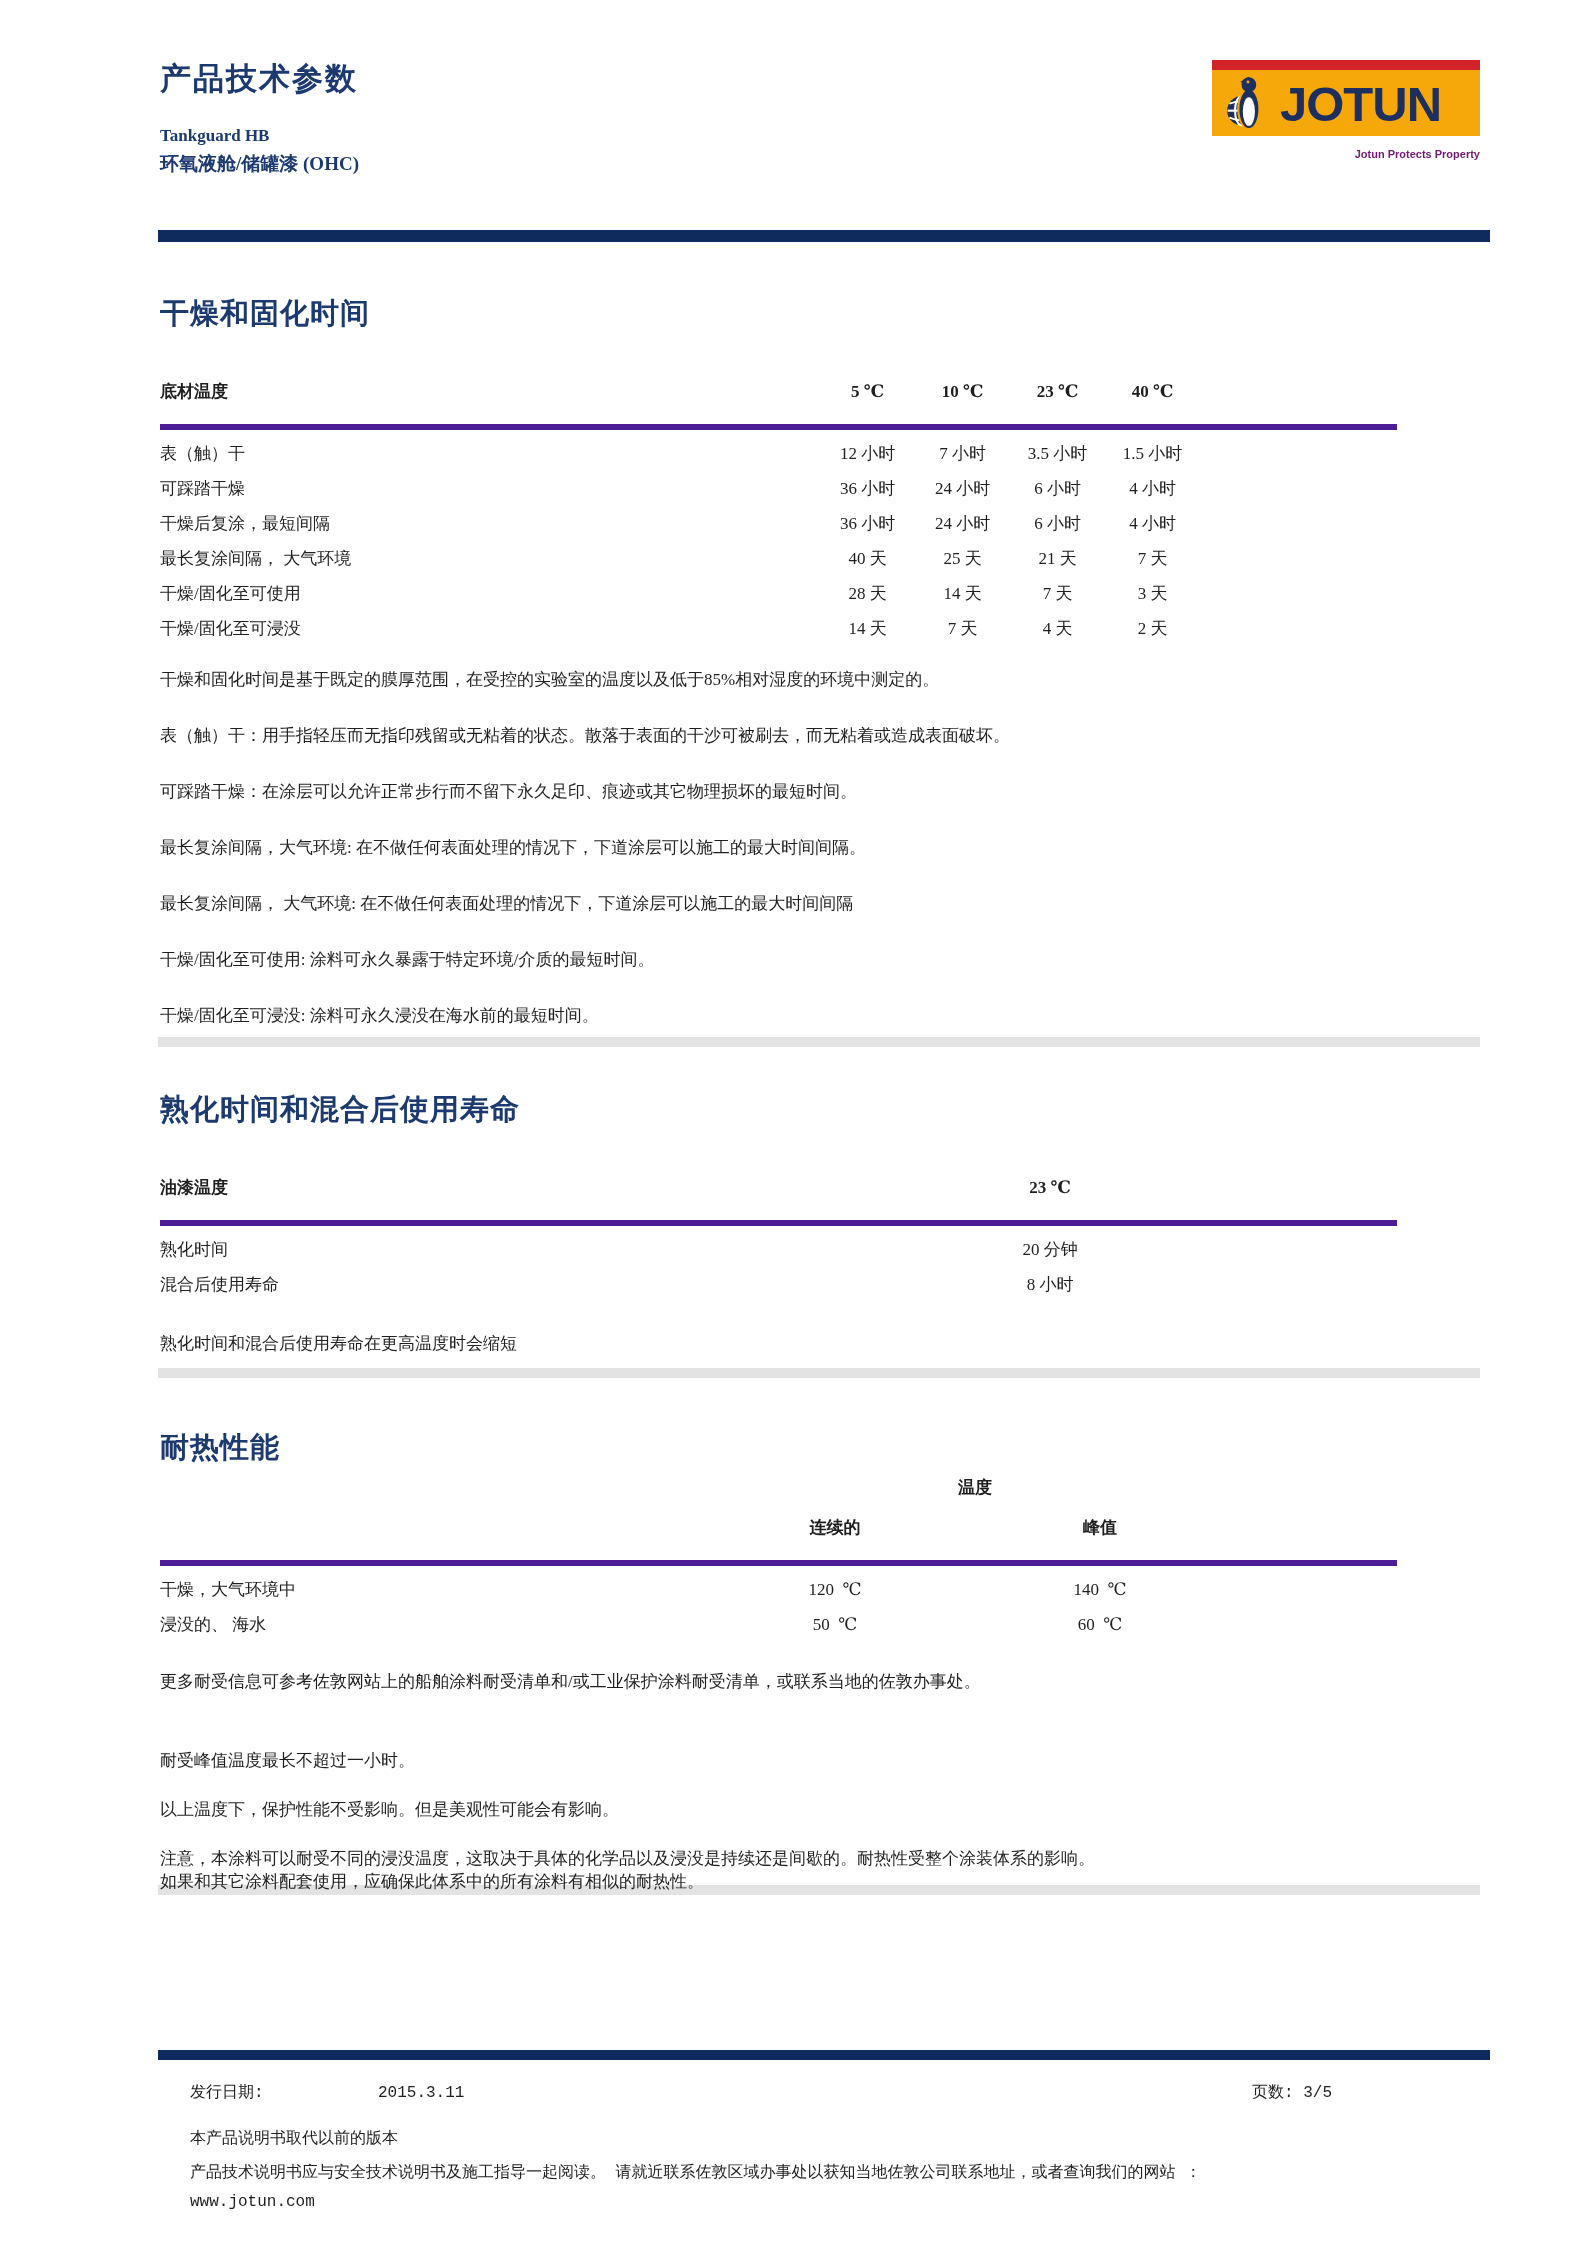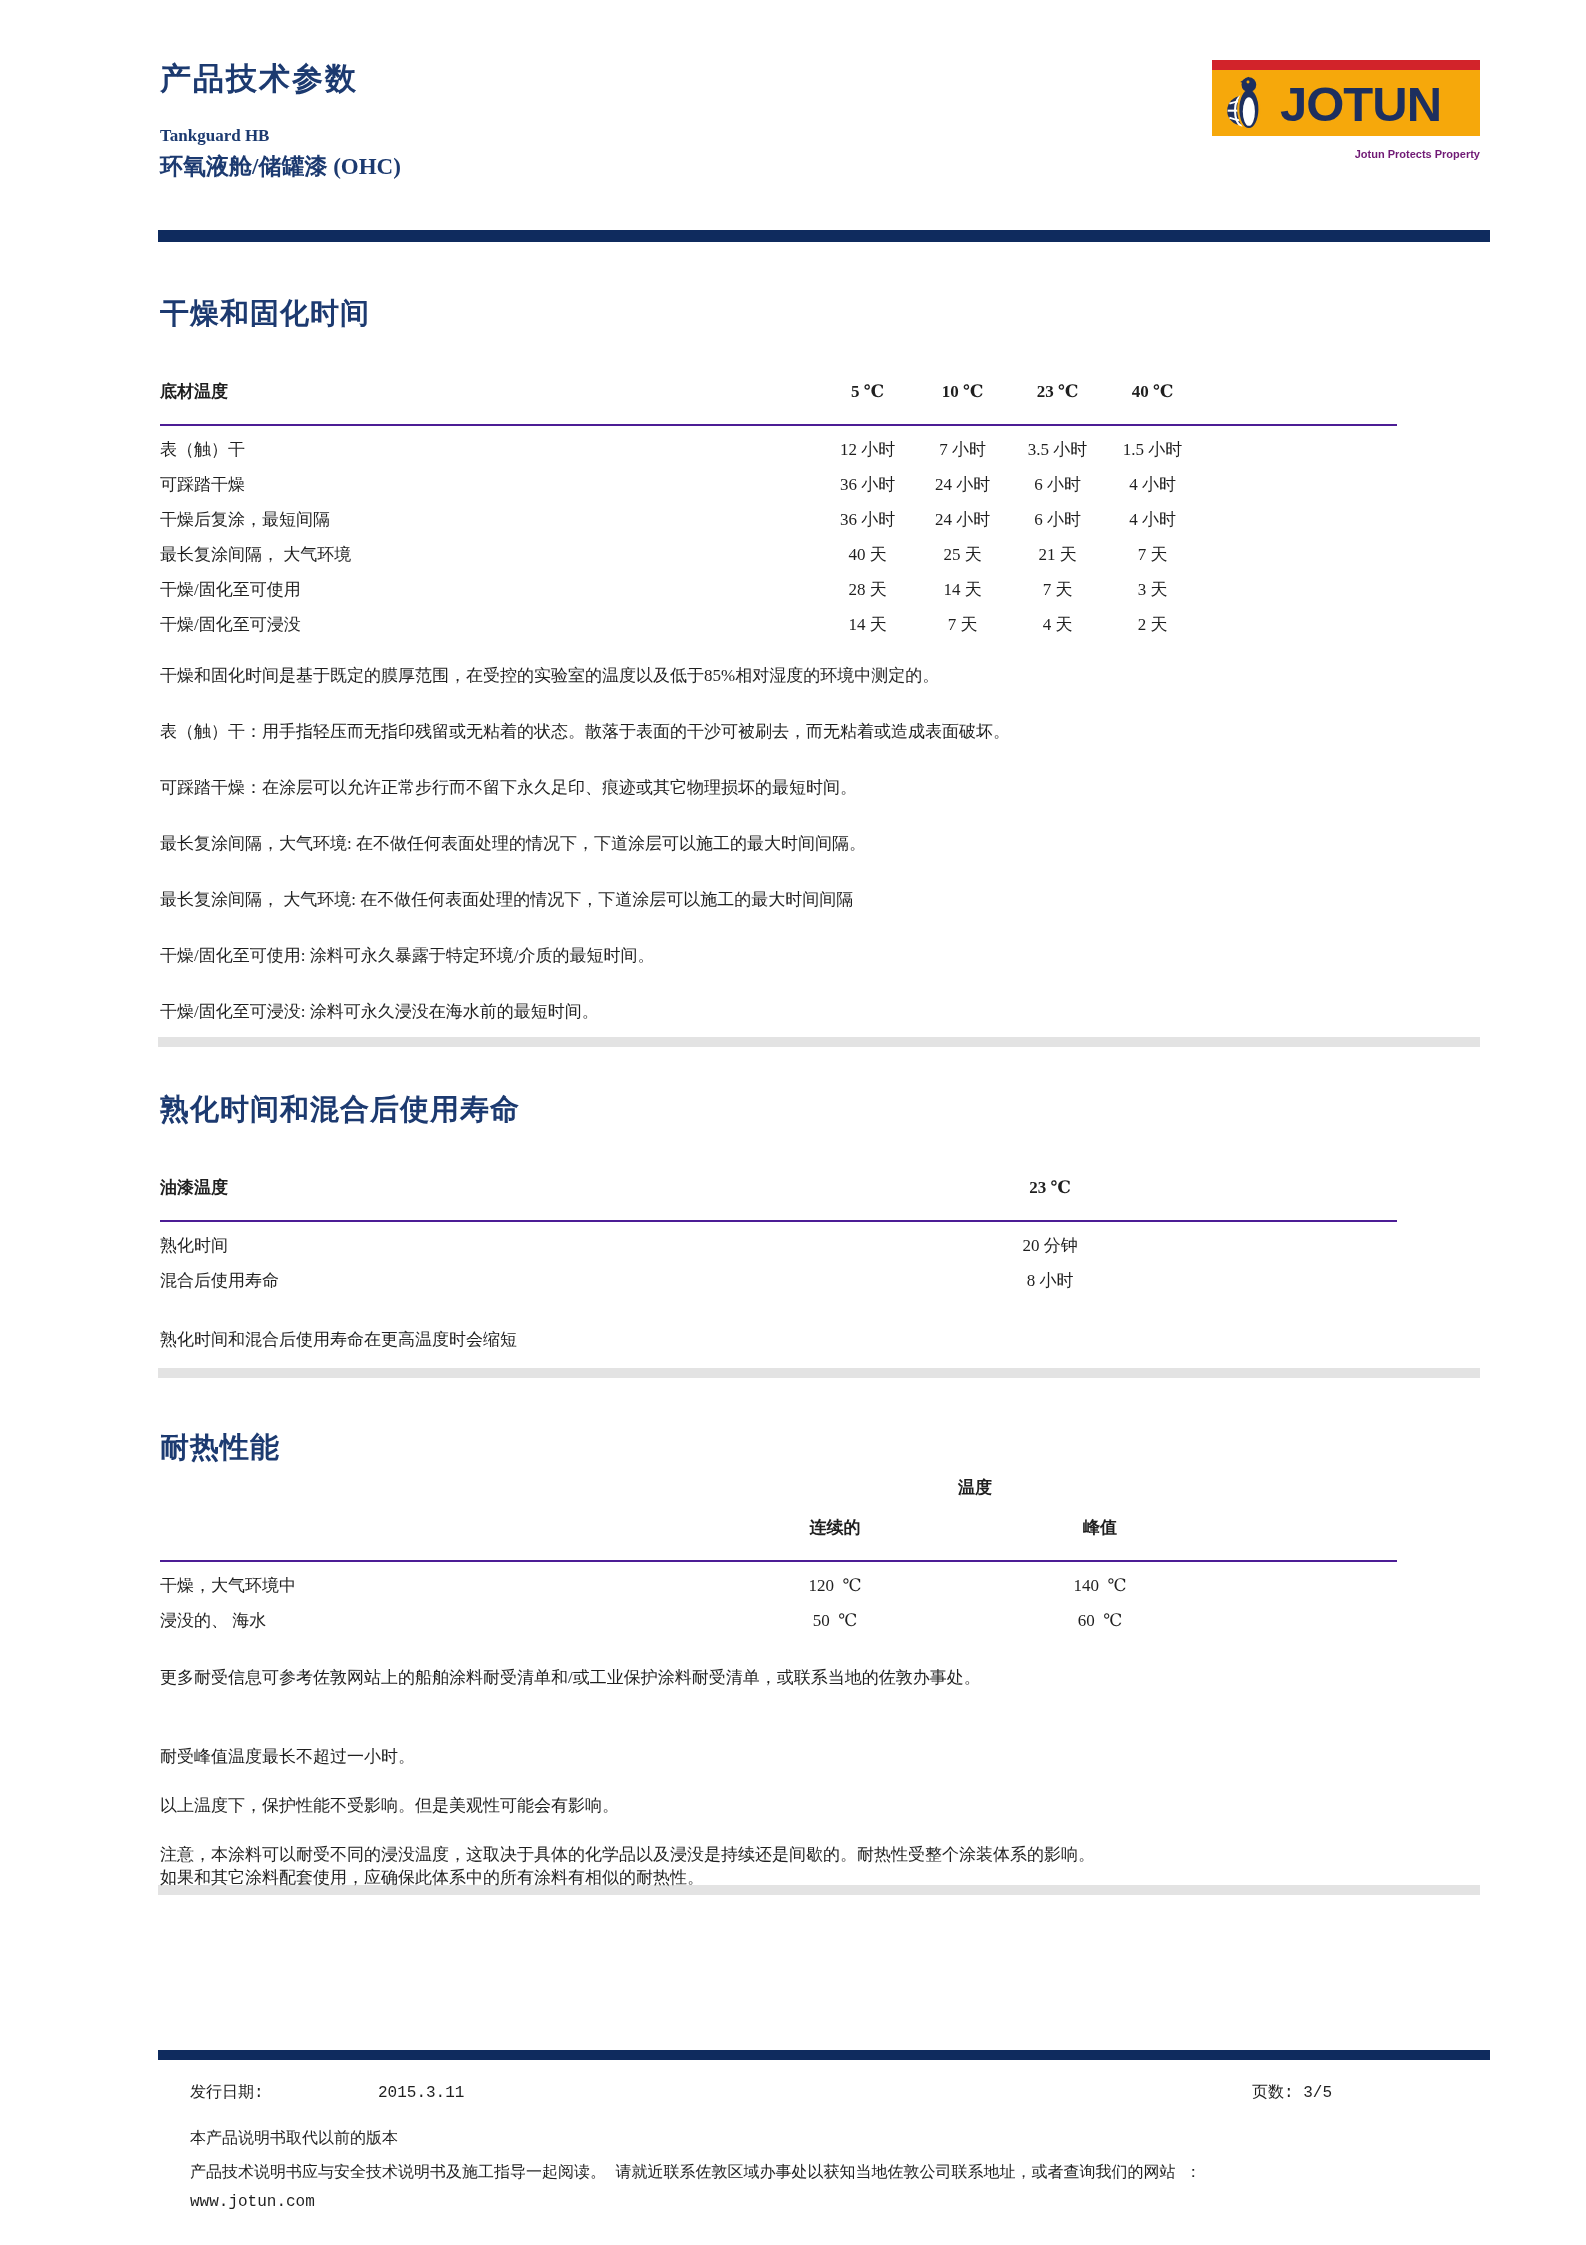--- a/index.html
+++ b/index.html
@@ -3,21 +3,21 @@
 <meta charset="utf-8">
 <style>
   html,body{margin:0;padding:0;background:#fff;}
   .page{position:relative;width:1586px;height:2245px;background:#ffffff;overflow:hidden;
         font-family:"Liberation Serif","DejaVu Serif",serif;color:#1f1f1f;}
 
   
   .header-block{position:absolute;left:160px;top:58px;color:#1c3a70;}
   .doc-title{font-size:31px;font-weight:bold;margin:0 0 26px;letter-spacing:2px;}
   .product-name{font-size:17px;font-weight:bold;margin:0 0 5px;}
-  .product-sub{font-size:23px;font-weight:bold;margin:0;}
+  .product-sub{font-size:19px;font-weight:bold;margin:0;}
 
   
   .brand{position:absolute;left:1212px;top:60px;width:268px;font-family:"Liberation Sans",sans-serif;}
   .brand-red{height:10px;background:#d2232a;}
   .brand-yellow{height:66px;background:#f6a80b;display:flex;align-items:center;padding:2px 12px 0 10px;box-sizing:border-box;}
   .brand-word{font-weight:bold;font-size:49px;color:#1d2f5e;line-height:1;margin-left:6px;letter-spacing:-1px;}
   .brand-tagline{font-weight:bold;font-size:11px;color:#701a75;text-align:right;margin-top:12px;}
 
   
   .navy-bar{position:absolute;left:158px;width:1332px;height:12px;background:#0f2b5e;}
@@ -31,21 +31,21 @@
   #sec-drying{top:294px;} #sec-curing{top:1090px;} #sec-heat{top:1428px;}
   .section-title{font-size:29px;font-weight:bold;color:#1c3a70;margin:0 0 46px;letter-spacing:1px;}
   #sec-heat .section-title{margin-bottom:8px;}
 
   
   .tbl{width:1237px;font-size:17px;}
   .trow{display:grid;}
   .t1{grid-template-columns:660px 95px 95px 95px 95px;}
   .t2{grid-template-columns:830px 120px;}
   .t3{grid-template-columns:550px 250px 280px;}
-  .head-row{padding-bottom:20px;border-bottom:2px solid #4c1d95;font-weight:bold;line-height:24px;}
+  .head-row{padding-bottom:20px;border-bottom:6px solid #4c1d95;font-weight:bold;line-height:24px;}
   .tbody{padding-top:6px;}
   .tbody .trow{line-height:35px;}
   .cell{white-space:pre;}
   .val{text-align:center;}
   .group-head{width:530px;margin-left:550px;text-align:center;font-weight:bold;
               font-size:17px;margin-bottom:16px;line-height:24px;}
 
   
   .notes{margin-top:22px;}
   .note{font-size:17px;line-height:23px;margin:0 0 33px;white-space:pre-line;}

